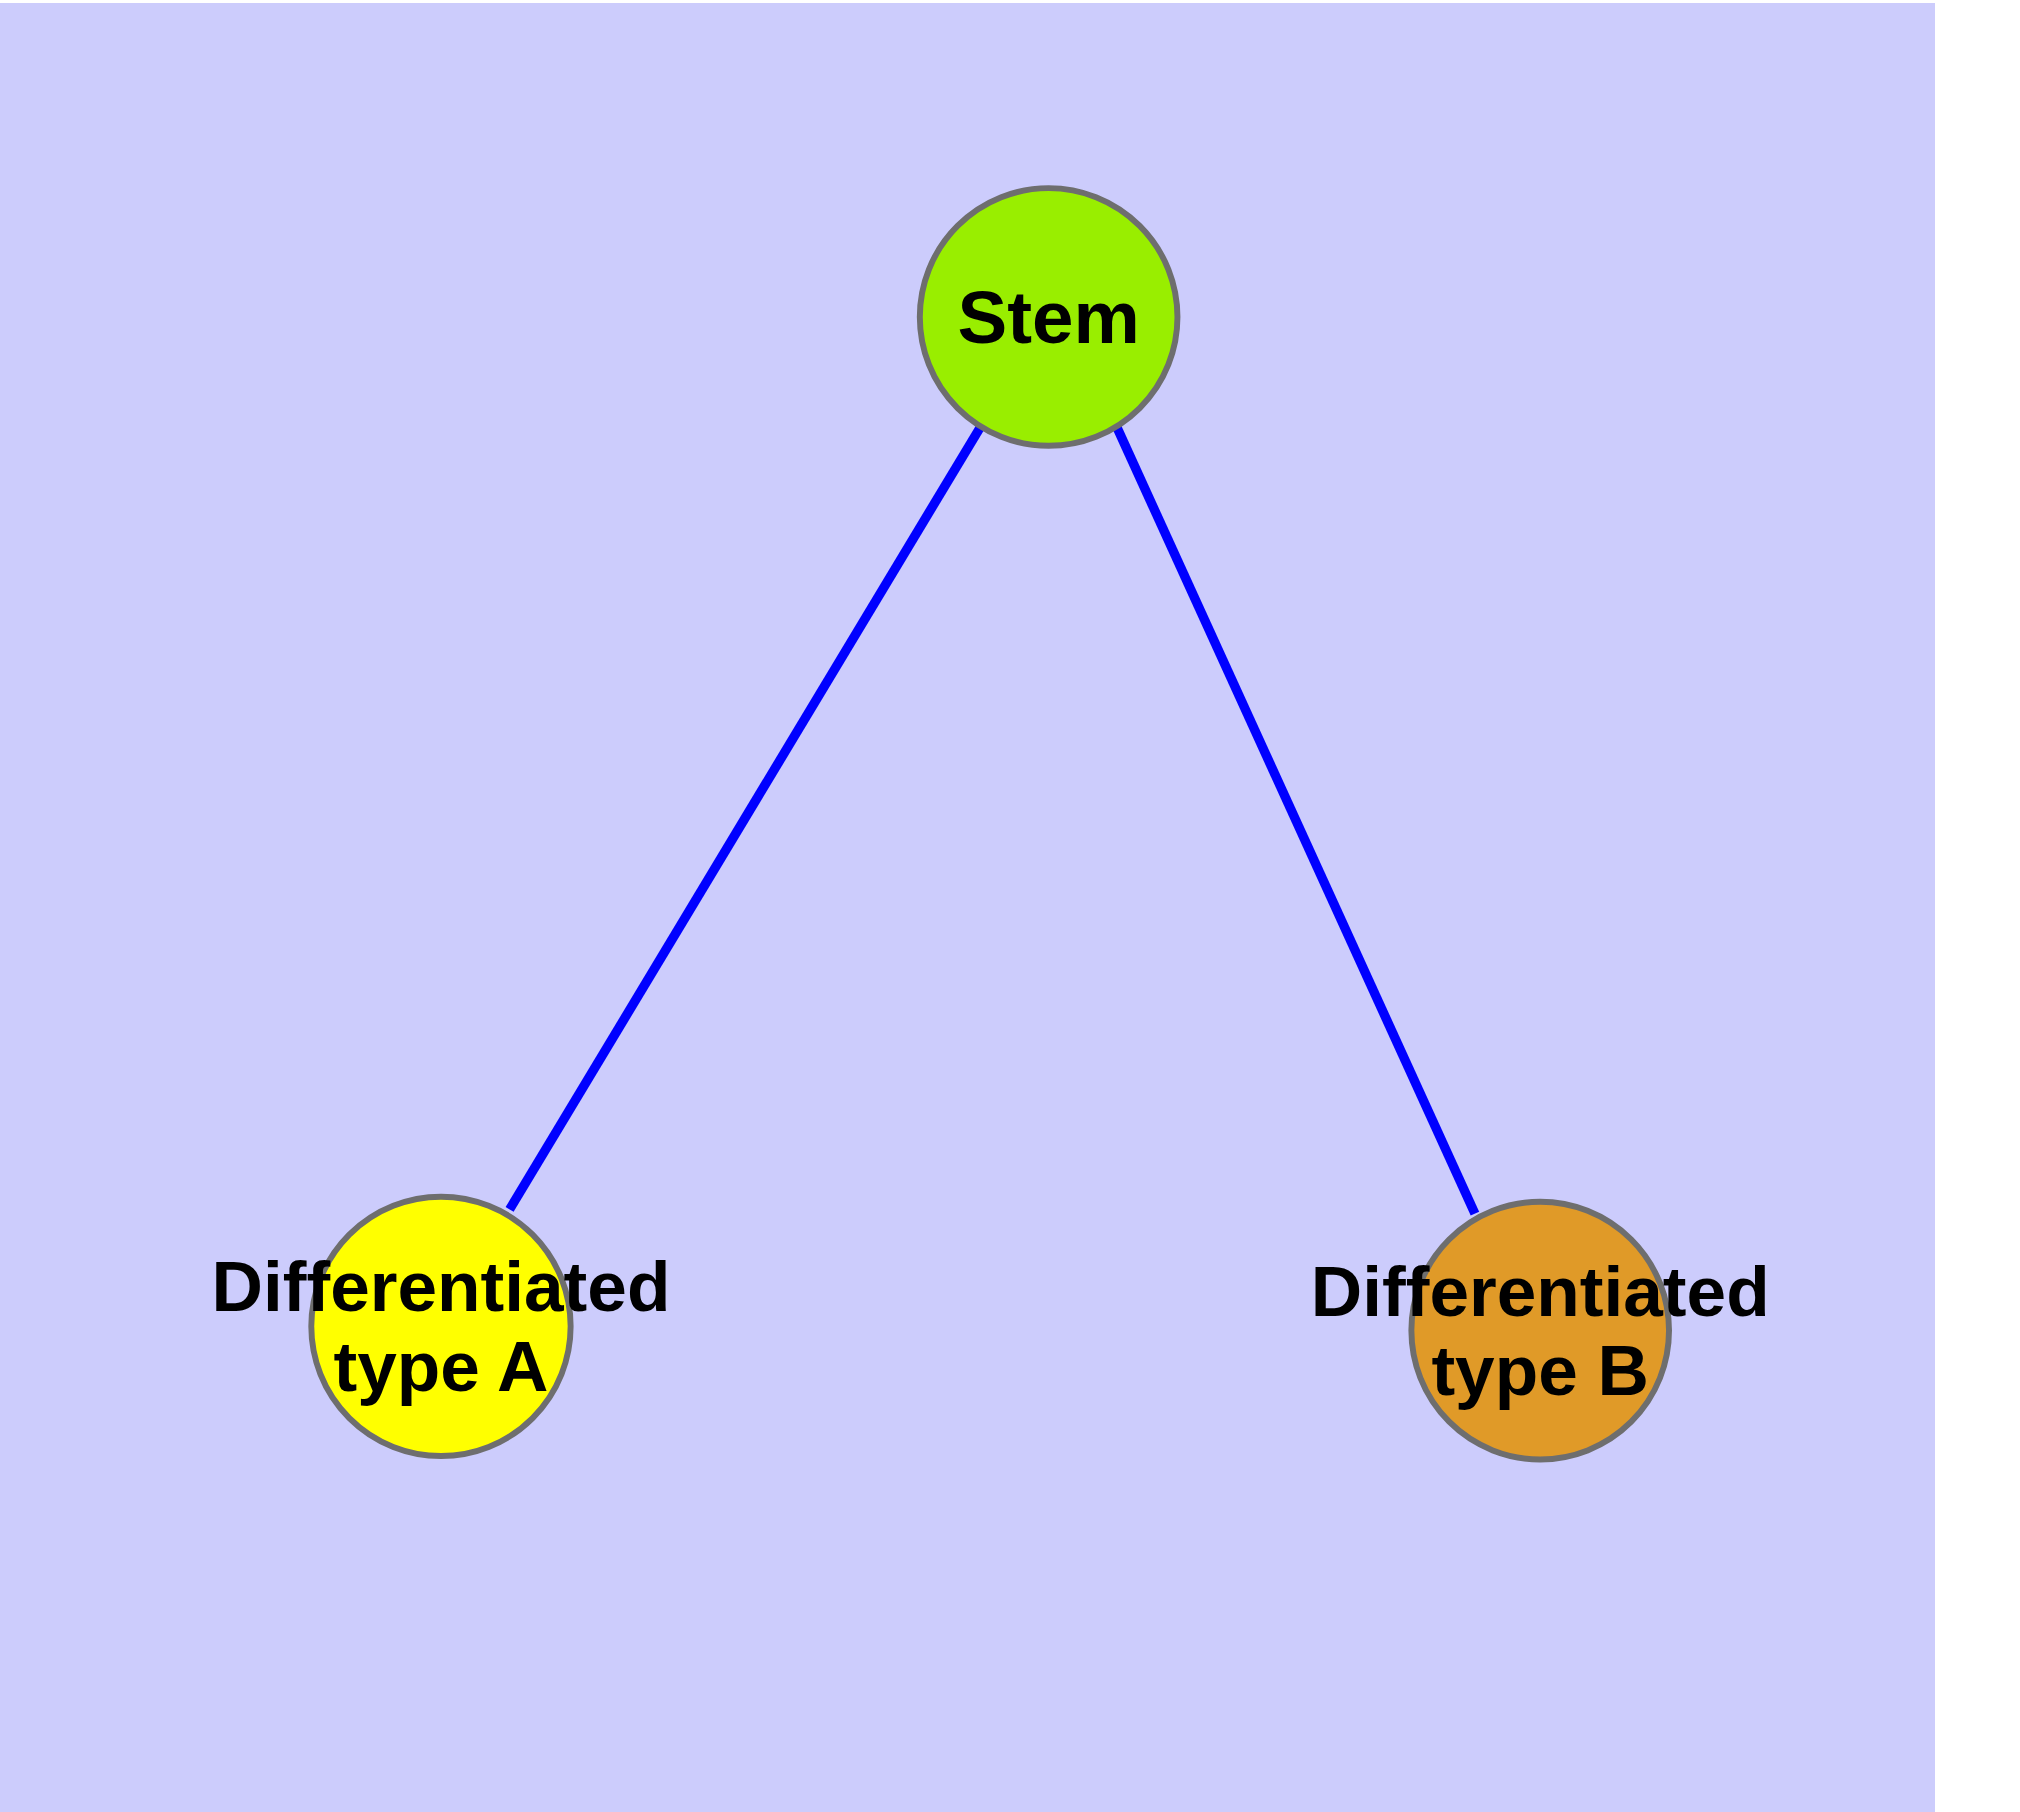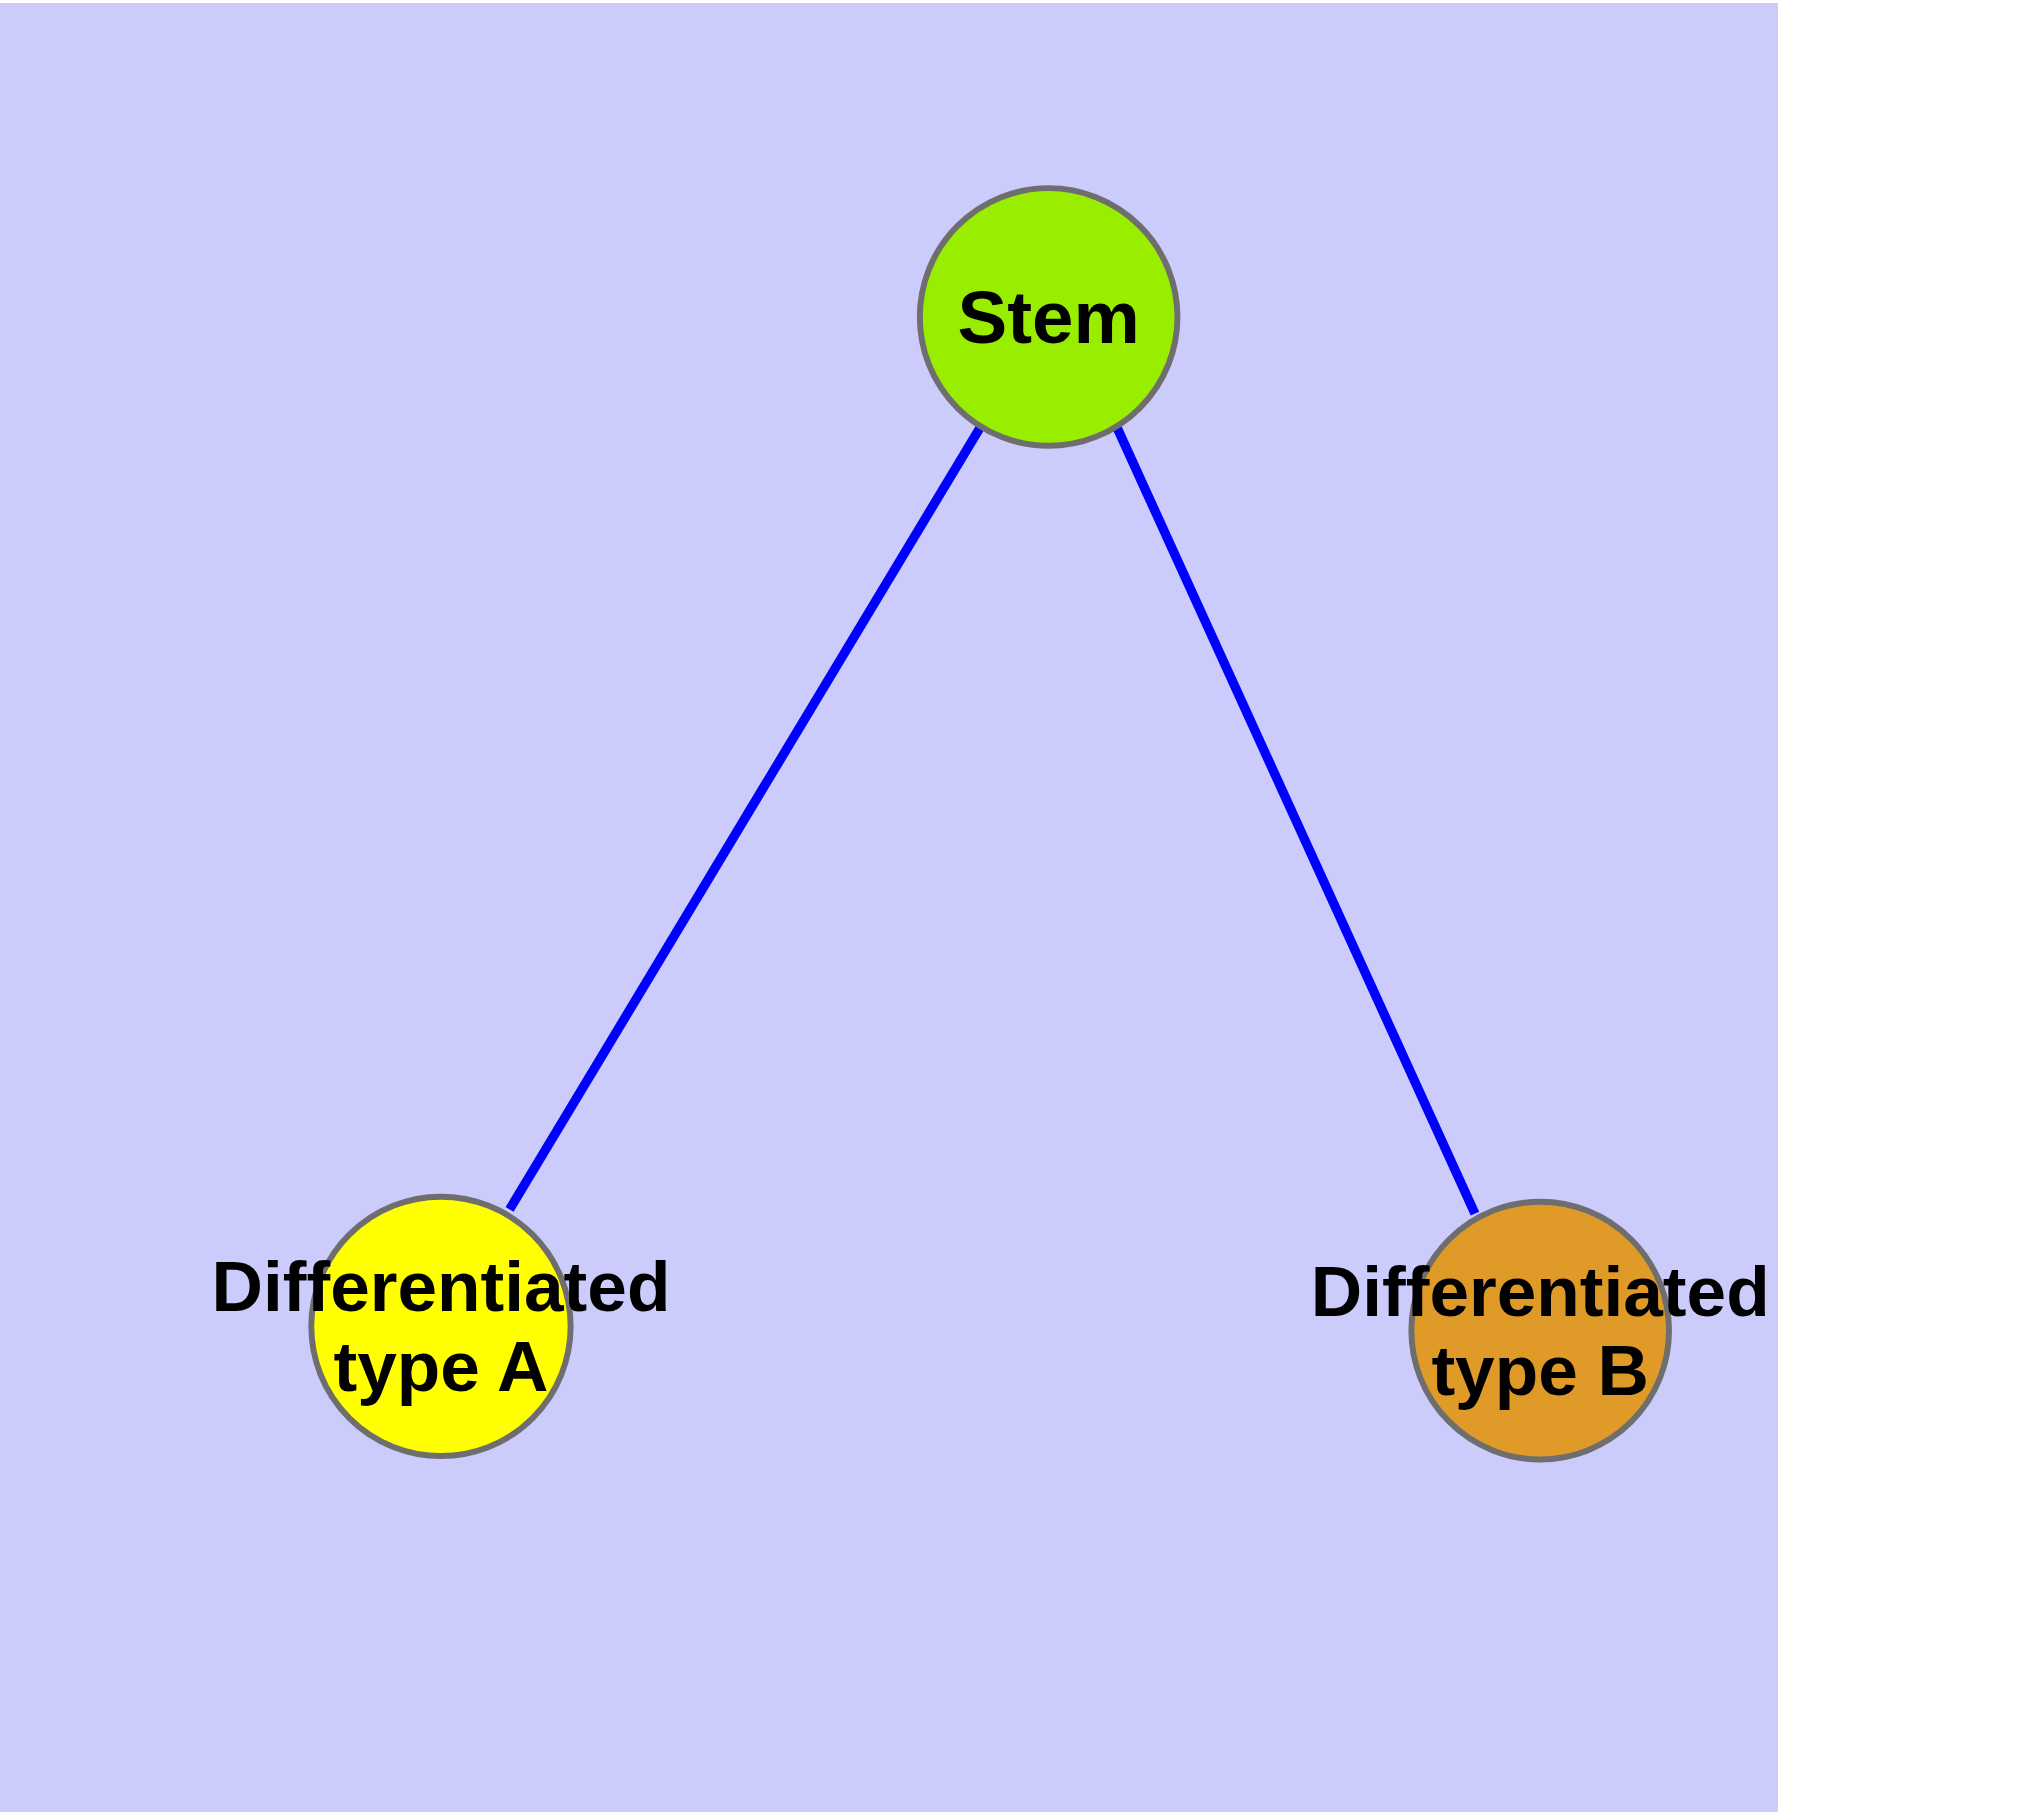--- a/index.html
+++ b/index.html
@@ -38,21 +38,21 @@
     paint-order: normal;
     white-space: pre;
   }
   .edge-line {
     stroke-linecap: butt;
   }
 </style>
 </head>
 <body>
 
-<div id="canvas" style="width: 1778px; height: 1812px;">
+<div id="canvas" style="width: 1935px; height: 1812px;">
 
   <div id="plot-background" style="background: rgb(204, 204, 252); width: 2021px; height: 1809px;"></div>
 
   <svg id="graph-svg" viewBox="0 0 2384 2138">
 
     <g>
       <line class="edge-line" x1="1157" y1="503" x2="601" y2="1427" stroke="#0000ff" stroke-width="11"></line>
       <line class="edge-line" x1="1317" y1="503" x2="1740" y2="1432" stroke="#0000ff" stroke-width="11"></line>
     </g>
 

